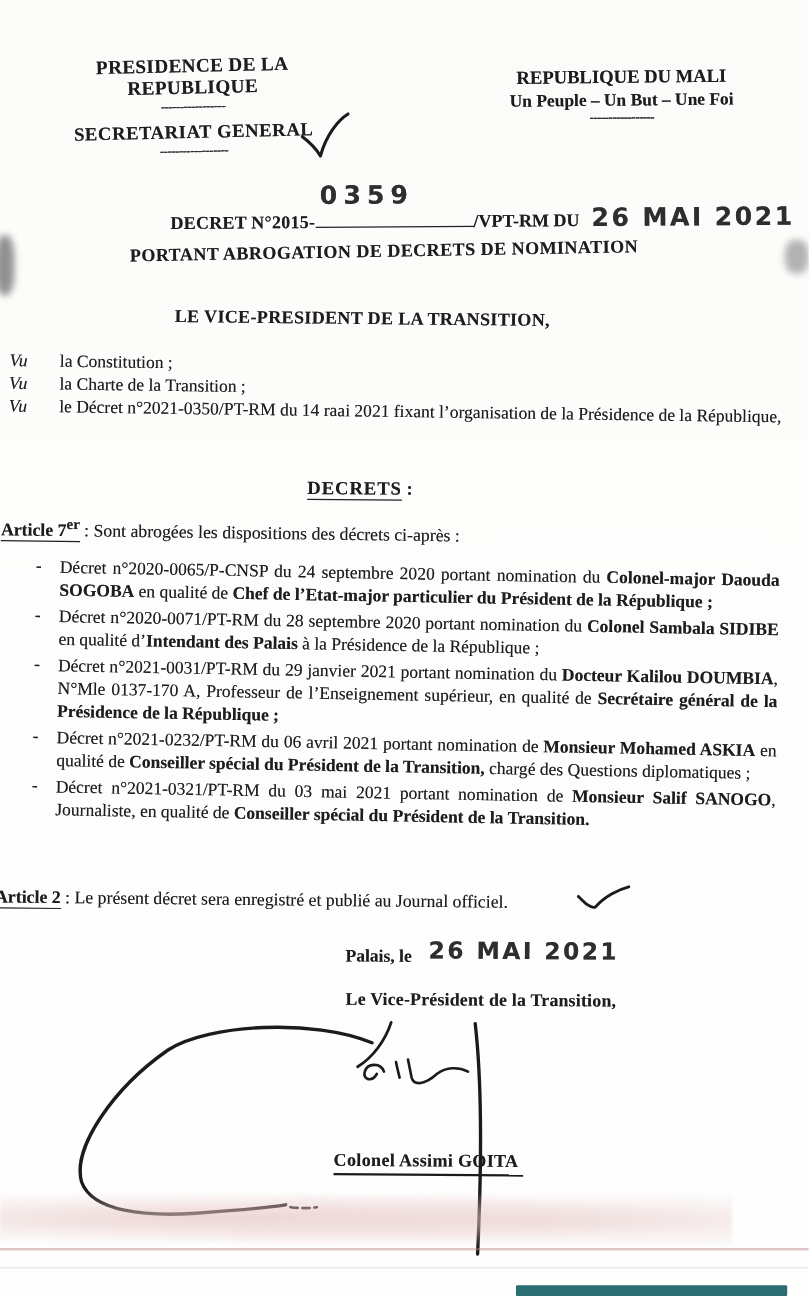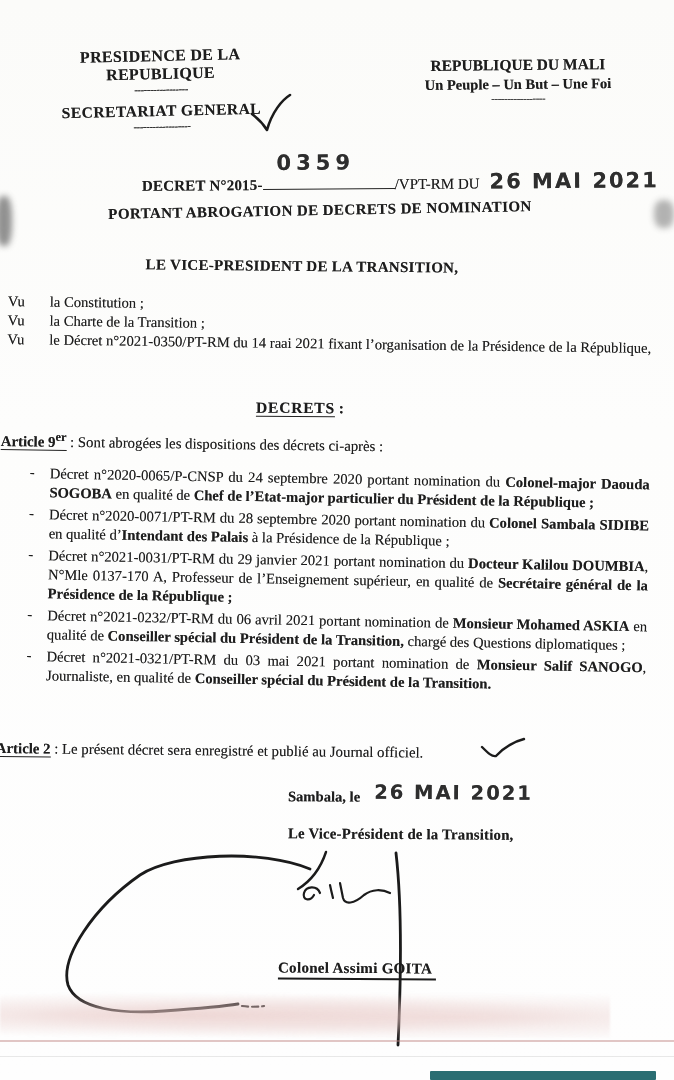--- a/index.html
+++ b/index.html
@@ -24,29 +24,29 @@
   .hdr-right .t2{font-size:14.5px;font-weight:bold;margin-top:2px;}
   .divider{font-size:11px;font-weight:bold;letter-spacing:-.5px;line-height:10px;color:#2a2a2a;}
   .hdr-left .divider{margin-top:1px;}
   .chk1{left:248px;top:92px;}
   .chk2{left:480px;top:737px;}
   
   .decree-row{left:142px;top:168px;width:530px;white-space:nowrap;transform:rotate(-.4deg);}
   .decree-row .pre{font-size:15px;font-weight:bold;letter-spacing:.2px;}
   .stamp{font-family:"DejaVu Sans","Liberation Sans",sans-serif;font-weight:700;color:#2e2e2e;}
   .slot{display:inline-block;position:relative;width:132px;height:20px;border-bottom:1.6px solid #222;vertical-align:baseline;}
-  .slot .num{position:absolute;left:14px;top:-18px;font-size:21px;letter-spacing:5px;}
-  .decree-row .suf{font-size:15px;font-weight:normal;}
+  .slot .num{position:absolute;left:4px;top:-18px;font-size:21px;letter-spacing:5px;}
+  .decree-row .suf{font-size:15px;font-weight:bold;}
   .decree-row .date{font-size:21px;letter-spacing:2px;margin-left:10px;}
   .subject{left:58px;top:202px;width:524px;font-size:15px;font-weight:bold;letter-spacing:.4px;transform:rotate(-1.05deg);}
   .authority{left:42px;top:258px;width:520px;font-size:15px;font-weight:bold;letter-spacing:.3px;transform:rotate(.6deg);}
   
   .visas{left:8px;top:292px;width:652px;transform:rotate(.8deg);transform-origin:left top;}
   .visa-row{display:flex;line-height:19px;font-size:14.6px;}
-  .visa-label{width:42px;flex:0 0 42px;}
+  .visa-label{width:42px;flex:0 0 42px;font-style:italic;}
   .visa-text{flex:1;}
   .decrete{left:40px;top:399px;width:520px;font-size:15.5px;font-weight:bold;transform:rotate(.4deg);}
   .decrete .u{letter-spacing:.8px;}
   .article1{left:1px;top:429px;width:662px;font-size:14.8px;transform:rotate(.8deg);transform-origin:left top;}
   .article1 .lbl{font-weight:bold;}
   
   .list{left:30px;top:464px;width:620px;transform:rotate(1.05deg);transform-origin:left top;}
   .d-item{display:flex;margin-bottom:3px;}
   .d-dash{width:20px;flex:0 0 20px;font-size:14.6px;}
   .d-text{flex:1;font-size:14.6px;line-height:19px;text-align:justify;}
@@ -111,21 +111,21 @@
       <span class="visa-label">Vu</span>
       <span class="visa-text">le Décret n°2021-0350/PT-RM du 14 raai 2021 fixant l’organisation de la Présidence de la République,</span>
     </div>
   </div>
 
 <div class="abs decrete ctr ink">
   <span class="u">DECRETS</span><span> :</span>
 </div>
 
 <div class="abs article1 ink">
-  <span class="lbl u"><span>Article 9</span><sup>er</sup></span>
+  <span class="lbl u"><span>Article 7</span><sup>er</sup></span>
   <span>: Sont abrogées les dispositions des décrets ci-après :</span>
 </div>
 
 <div class="abs list ink">
     <div class="d-item">
       <span class="d-dash">-</span>
       <span class="d-text"><span>Décret n°2020-0065/P-CNSP du 24 septembre 2020 portant nomination du </span><span class="b">Colonel-major Daouda SOGOBA</span><span> en qualité de </span><span class="b">Chef de l’Etat-major particulier du Président de la République ;</span></span>
     </div>
     <div class="d-item">
       <span class="d-dash">-</span>
@@ -147,21 +147,21 @@
 
 <div class="abs article2 ink">
   <span class="lbl u">Article 2</span>
   <span>: Le présent décret sera enregistré et publié au Journal officiel.</span>
 </div>
 <svg class="abs chk2" width="46" height="26" viewBox="0 0 46 26">
   <path d="M 2 10 C 8 16 12 20 16 19 C 24 10 36 4 44 2" stroke-width="2.4"></path>
 </svg>
 
 <div class="abs place-date ink">
-  <span class="pl">Sambala, le</span><span class="date stamp" style="color: rgb(46, 46, 46);">26 MAI 2021</span>
+  <span class="pl">Palais, le</span><span class="date stamp" style="color: rgb(46, 46, 46);">26 MAI 2021</span>
 </div>
 <div class="abs sign-title ink">Le Vice-Président de la Transition,</div>
 <div class="abs sign-name ink">Colonel Assimi GOITA</div>
 
 <svg class="abs sig-svg" width="400" height="208" viewBox="0 0 400 208">
   <path d="M 258 24 C 210 4 122 8 88 30 C 42 62 8 112 16 140 C 25 165 70 169 112 166 C 140 164 168 162 186 159" stroke-width="2.8"></path>
   <path d="M 190 161 C 198 162 206 162 212 161" stroke-width="2.2" stroke-dasharray="6 4"></path>
   <path d="M 274 7 C 269 22 259 36 246 44" stroke-width="2.4"></path>
   <path d="M 268 48 C 265 40 254 41 252 48 C 250 55 258 57 262 50" stroke-width="2.2"></path>
   <path d="M 278 40 C 279 45 280 49 281 53" stroke-width="2.2"></path>

